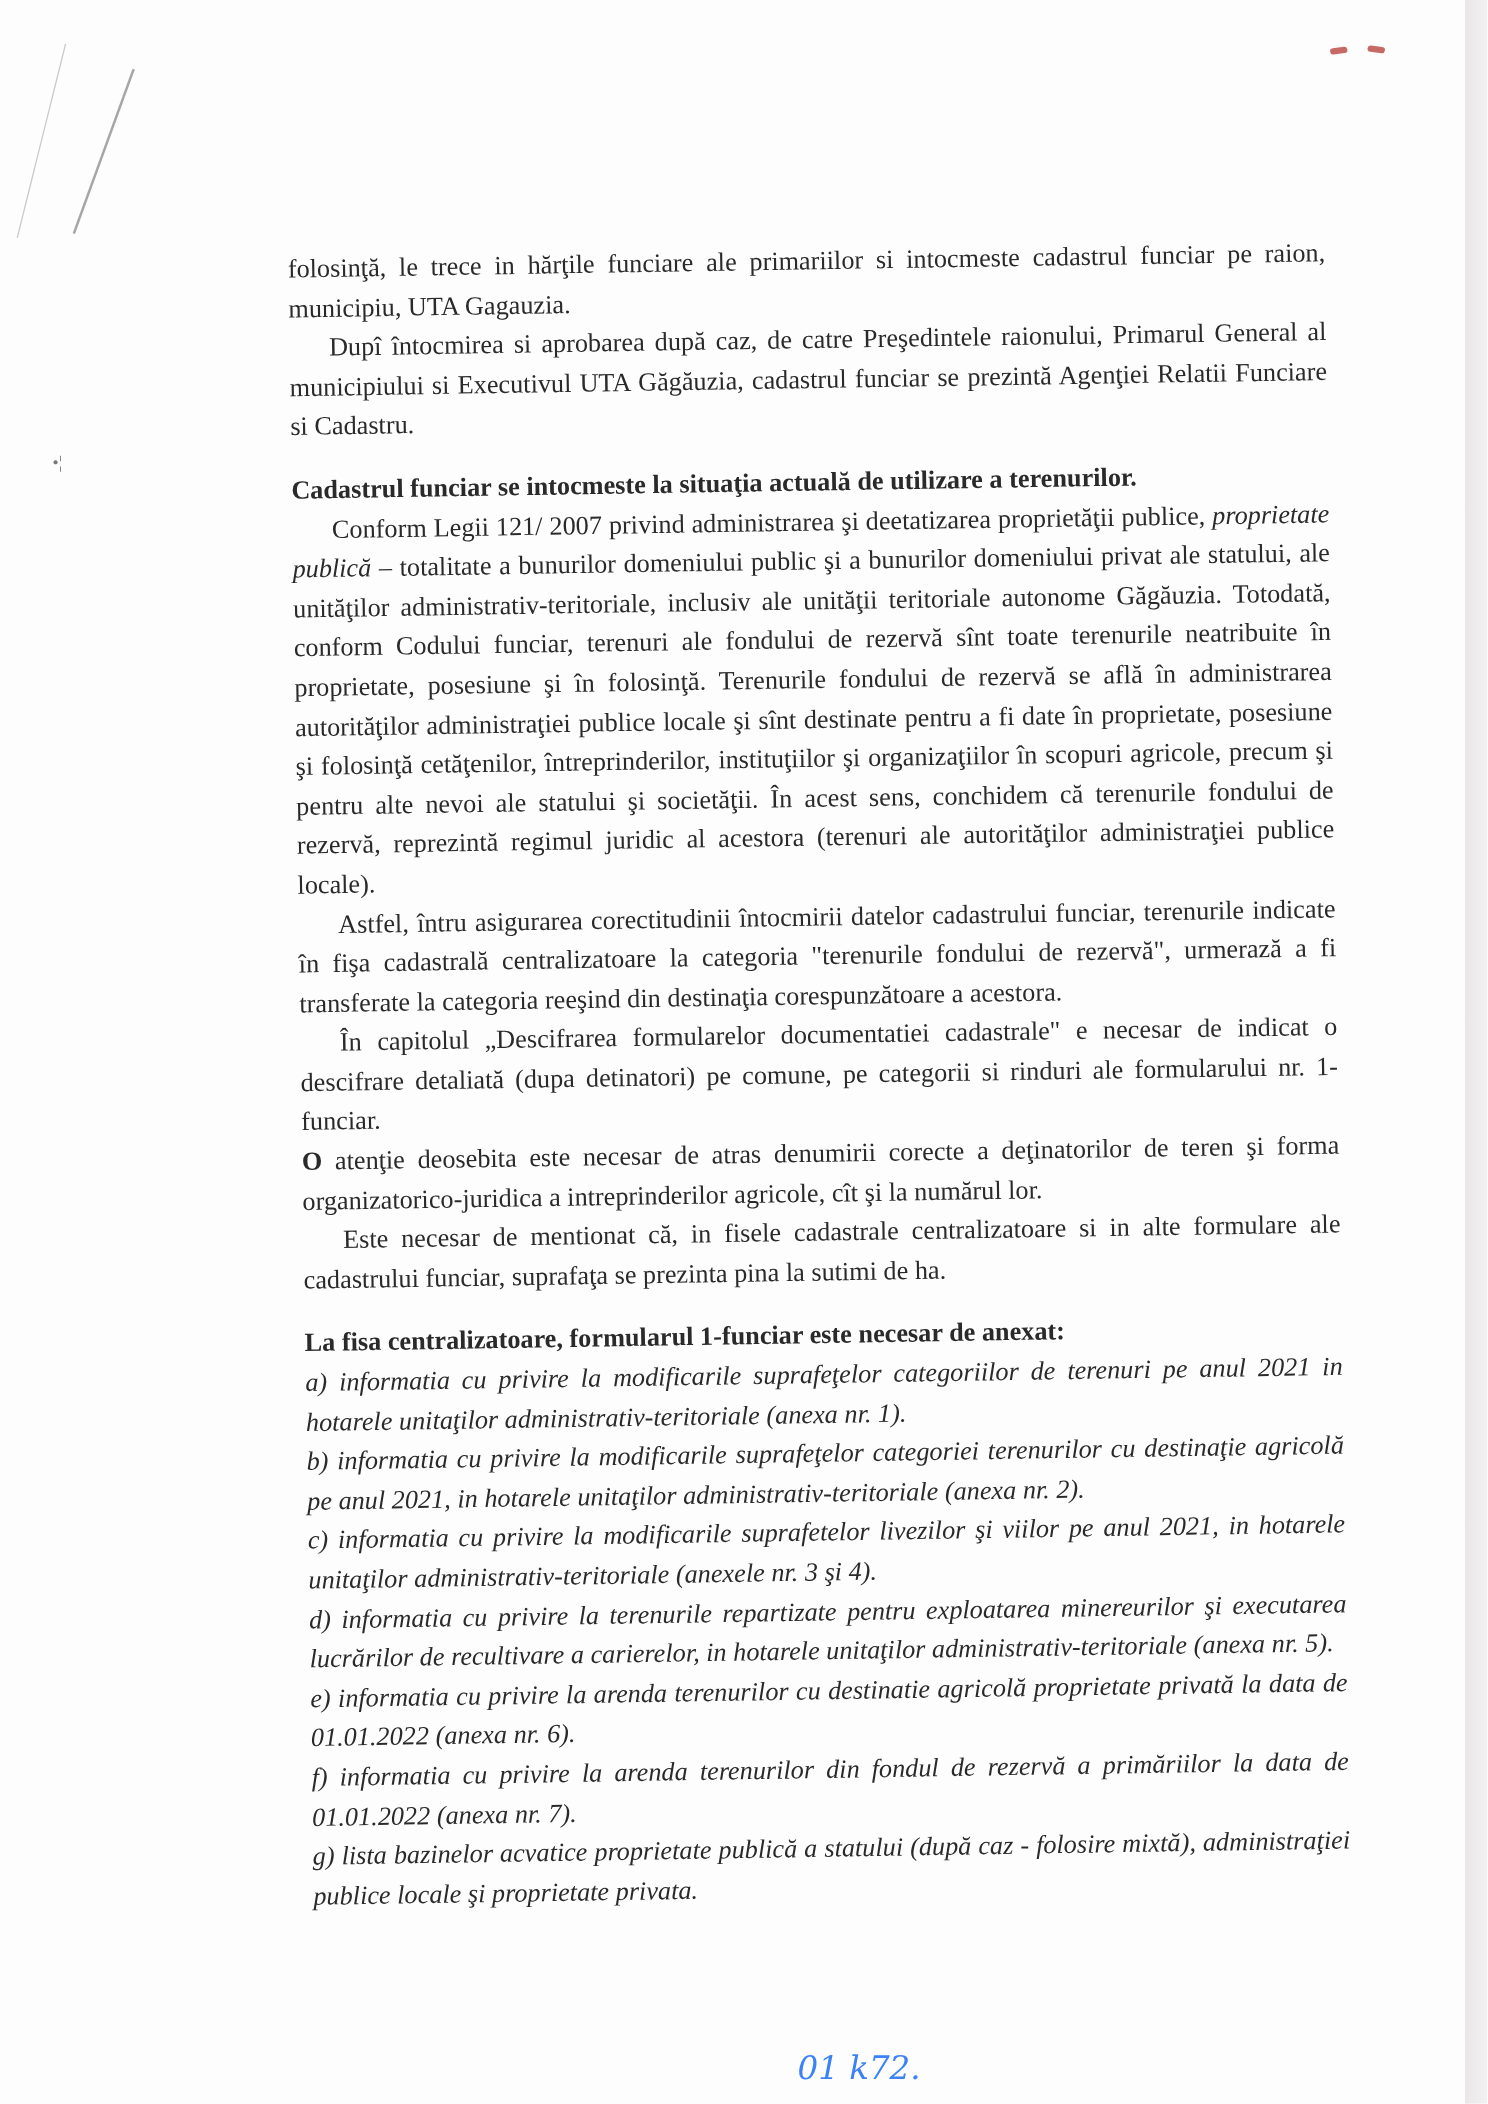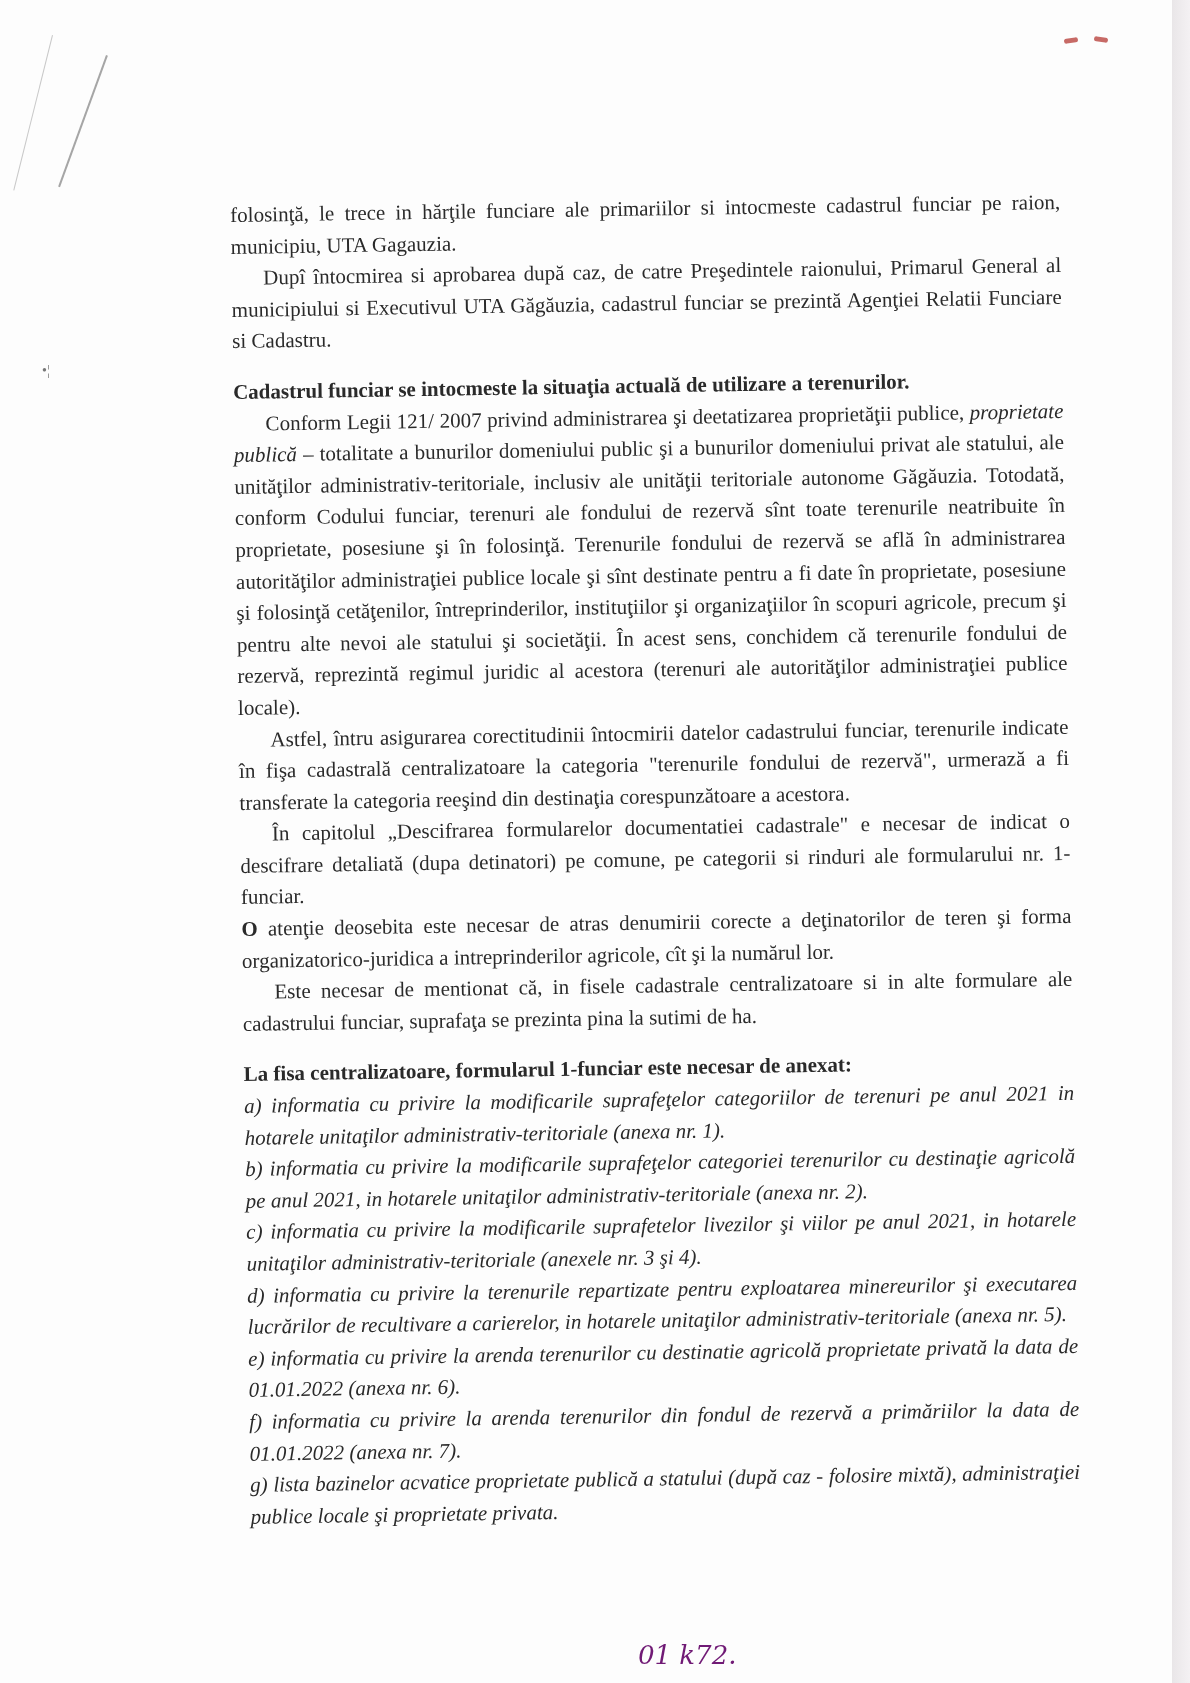--- a/index.html
+++ b/index.html
@@ -19,21 +19,21 @@
   }
   .scan-line {
     position: absolute; background: #888; transform-origin: top left;
   }
   .scan-line.l1 { left: 52px; top: 35px; width: 1px; height: 160px; transform: rotate(14deg); opacity: .45; }
   .scan-line.l2 { left: 106px; top: 55px; width: 1.5px; height: 140px; transform: rotate(20deg); opacity: .75; }
   .red-mark { position: absolute; width: 14px; height: 5px; background: #c76a66; border-radius: 3px; }
   .red-mark.m1 { left: 1064px; top: 38px; transform: rotate(-8deg); }
   .red-mark.m2 { left: 1094px; top: 37px; transform: rotate(8deg); }
   .stray { position: absolute; left: 42px; top: 363px; font-size: 14px; color: #777; }
-  .bottom-note { position: absolute; left: 638px; top: 1640px; font-size: 26px; color: #701a75; font-style: italic; font-family: "DejaVu Serif", serif; }
+  .bottom-note { position: absolute; left: 638px; top: 1640px; font-size: 26px; color: #3b82f6; font-style: italic; font-family: "DejaVu Serif", serif; }
 
   .content {
     position: absolute; left: 230px; top: 200px; width: 830px;
     font-size: 21px; line-height: 31.6px;
     transform: rotate(-0.9deg); transform-origin: left top;
   }
   .p { margin: 0; text-align: justify; }
   .indent { text-indent: 32px; }
   .bold { font-weight: bold; }
   .it { font-style: italic; }

